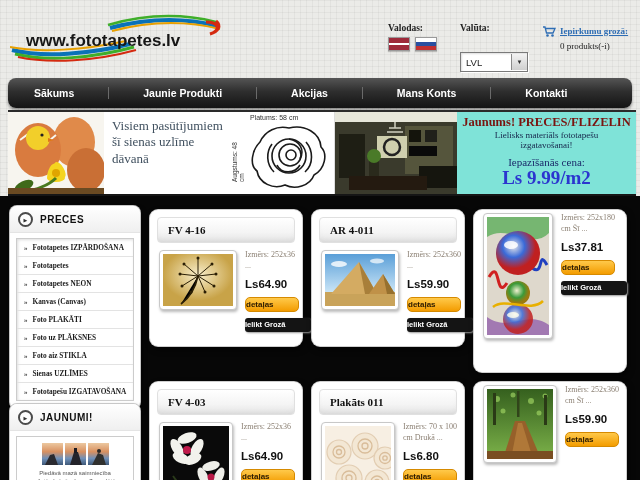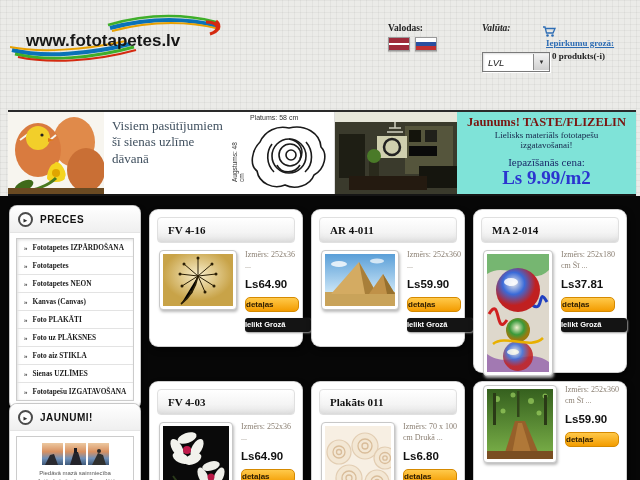--- a/index.html
+++ b/index.html
@@ -15,28 +15,28 @@
   
   .logo{position:absolute;left:10px;top:14px;width:215px;height:50px;cursor:pointer;}
   .logo svg{position:absolute;left:0;top:0;}
   .logo-text{position:absolute;left:16px;top:17px;font-weight:bold;font-size:17px;color:#161616;letter-spacing:0px;font-family:"Liberation Sans",sans-serif;}
   .hdr-label{font-family:"Liberation Serif",serif;font-weight:bold;font-size:9.5px;color:#222;}
   .lang-block{position:absolute;left:388px;top:23px;}
   .flag-row{margin-top:4px;display:flex;gap:5px;}
   .flag{width:20px;height:12px;border:1px solid #9a9a9a;box-shadow:0 1px 1px rgba(0,0,0,.2);cursor:pointer;}
   .flag-lv{background:linear-gradient(180deg,#9e2a3a 0 38%,#fff 38% 62%,#9e2a3a 62%);}
   .flag-ru{background:linear-gradient(180deg,#fff 0 34%,#2a4fa0 34% 67%,#c23030 67%);}
-  .currency-block{position:absolute;left:482px;top:23px;font-style:italic;}
+  .currency-block{position:absolute;left:460px;top:23px;}
   .select{margin-top:19px;width:66px;height:18px;background:#fff;border:1px solid #7a7a7a;box-shadow:1px 1px 0 #fff,inset 1px 1px 2px #ddd;display:flex;align-items:center;cursor:pointer;}
   .select-value{flex:1;font-size:9.5px;padding-left:5px;color:#222;}
   .select-btn{width:15px;height:16px;background:linear-gradient(#f2f2f2,#cfcfcf);border-left:1px solid #8a8a8a;display:flex;align-items:center;justify-content:center;font-size:6px;color:#333;}
   .cart-block{position:absolute;left:542px;top:26px;width:96px;}
-  .cart-row{display:flex;align-items:flex-start;flex-direction:column;}
+  .cart-row{display:flex;align-items:flex-start;}
   .cart-link{font-family:"Liberation Serif",serif;font-weight:bold;font-size:9px;color:#2e6db4;text-decoration:underline;margin-left:4px;cursor:pointer;}
-  .cart-count{font-family:"Liberation Serif",serif;font-weight:bold;font-size:9px;color:#222;margin:3px 0 0 10px;}
+  .cart-count{font-family:"Liberation Serif",serif;font-weight:normal;font-size:9px;color:#222;margin:3px 0 0 18px;}
   
   .nav{position:absolute;left:8px;top:78px;width:624px;height:30px;border-radius:8px;
     background:linear-gradient(180deg,#555 0%,#2e2e2e 45%,#141414 100%);
     display:flex;align-items:center;padding-left:26px;box-sizing:border-box;box-shadow:0 2px 3px rgba(0,0,0,.4);}
   .nav-item{color:#fff;font-weight:bold;font-size:10.5px;cursor:pointer;white-space:nowrap;}
   .nav-sep{width:1px;height:12px;background:#6a6a6a;margin:0 34px;}
   
   .banner{position:absolute;left:8px;top:110px;width:628px;height:86px;display:flex;background:#fff;border-top:2px solid #2a2a2a;border-bottom:2px solid #161616;box-sizing:border-box;}
   .b-eggs{width:96px;height:100%;}
   .b-gift{width:128px;padding:6px 4px 0 8px;box-sizing:border-box;font-family:"Liberation Serif",serif;font-size:13px;color:#3f4f5e;line-height:1.25;}
@@ -117,20 +117,31 @@
       <svg width="14" height="12" viewBox="0 0 14 12">
         <path d="M1 1 L3 1 L4.5 7 L11 7 L13 2.5 L4 2.5" stroke="#2e6db4" stroke-width="1.3" fill="none"></path>
         <circle cx="5.5" cy="9.5" r="1.3" fill="#2e6db4"></circle>
         <circle cx="10.5" cy="9.5" r="1.3" fill="#2e6db4"></circle>
       </svg>
       <span class="cart-link">Iepirkumu grozā:</span>
     </div>
     <div class="cart-count">0 produkts(-i)</div>
   </div>
 
+  <div class="nav">
+    <span class="nav-item">Sākums</span>
+    <span class="nav-sep"></span>
+    <span class="nav-item">Jaunie Produkti</span>
+    <span class="nav-sep"></span>
+    <span class="nav-item">Akcijas</span>
+    <span class="nav-sep"></span>
+    <span class="nav-item">Mans Konts</span>
+    <span class="nav-sep"></span>
+    <span class="nav-item">Kontakti</span>
+  </div>
 
   <div class="banner">
     <div class="b-eggs">
       <svg width="96" height="82" viewBox="0 0 96 82">
         <rect width="96" height="82" fill="#f7f5ef"></rect>
         <ellipse cx="66" cy="30" rx="21" ry="25" fill="#e08a4a"></ellipse>
         <ellipse cx="78" cy="58" rx="19" ry="22" fill="#c96f35"></ellipse>
         <ellipse cx="30" cy="38" rx="23" ry="27" fill="#d97b3f"></ellipse>
         <path d="M12 28 L20 22 L26 28 L34 21 L42 28 L48 23" stroke="#f7f5ef" stroke-width="2" fill="none"></path>
         <circle cx="30" cy="26" r="12" fill="#f2cf2a"></circle>
@@ -176,21 +187,21 @@
         <rect x="74" y="34" width="28" height="10" fill="#0a0a0a"></rect>
         <rect x="42" y="24" width="30" height="22" fill="#cfcfae"></rect>
         <circle cx="57" cy="35" r="8" fill="none" stroke="#222" stroke-width="2.5"></circle>
         <rect x="84" y="54" width="38" height="22" fill="#15150e"></rect>
         <rect x="34" y="44" width="10" height="22" fill="#2a2a1c"></rect>
         <circle cx="39" cy="44" r="7" fill="#4a7a28"></circle>
         <rect x="14" y="64" width="78" height="14" fill="#241a10"></rect>
       </svg>
     </div>
     <div class="b-promo">
-      <div class="promo-l1">Jaunums! TASTE/FLIZELIN</div>
+      <div class="promo-l1">Jaunums! PRECES/FLIZELIN</div>
       <div class="promo-l2">Lielisks materiāls fototapešu</div>
       <div class="promo-l2">izgatavošanai!</div>
       <div class="promo-l3">Iepazīšanās cena:</div>
       <div class="promo-price">Ls 9.99/m2</div>
       <div class="promo-l4">Meklē sadaļā fototapešu izgatavošana</div>
     </div>
   </div>
 
   <div class="main-bg"></div>
 
@@ -346,21 +357,20 @@
           <span>...</span>
         </div>
         <div class="price">Ls59.90</div>
         <div class="btn-details">detaļas</div>
         <div class="btn-cart">Ielikt Grozā</div>
       </div>
     </div>
   </div>
 
   <div class="card" style="left:474px;top:210px;height:162px;">
-    <div class="card-title">MA 2-014</div>
     <div class="card-body">
       <div class="thumb">
         <svg width="62" height="118" viewBox="0 0 62 118">
           <defs>
             <radialGradient id="ab1" cx=".4" cy=".35">
                 <stop offset="0" stop-color="#e8e8e8"></stop>
                 <stop offset=".5" stop-color="#3a6ad8"></stop>
                 <stop offset="1" stop-color="#c02020"></stop>
               </radialGradient>
             <radialGradient id="ab2" cx=".45" cy=".4">

